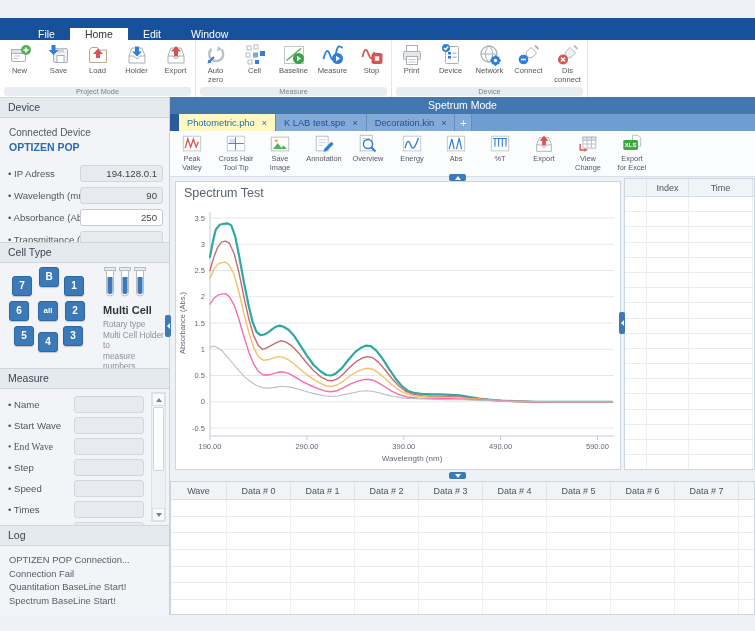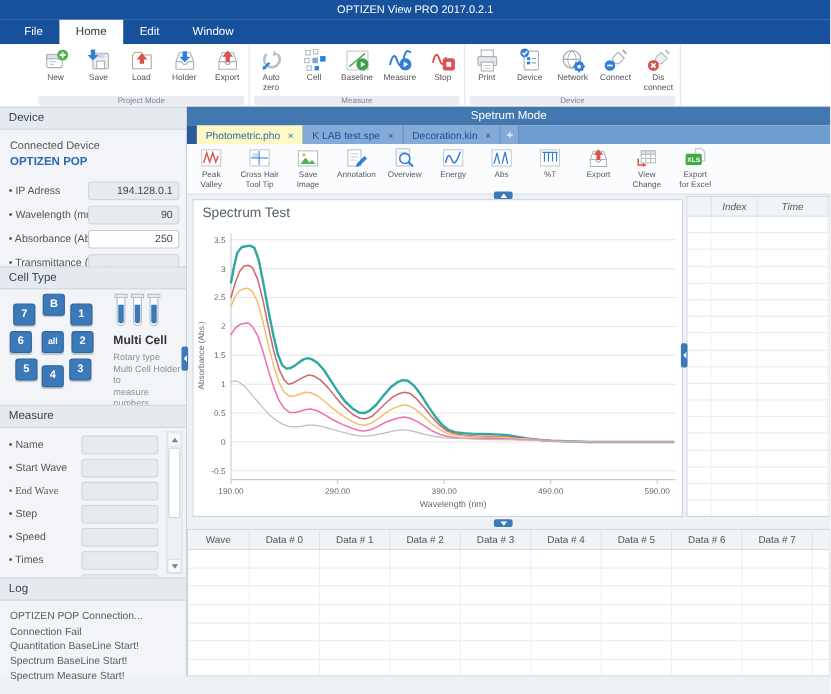--- a/index.html
+++ b/index.html
@@ -1,24 +1,24 @@
 <!DOCTYPE html>
 <html><head>
 <meta charset="utf-8">
 <style>
   html,body{margin:0;padding:0;background:#fff;}
   #app{position:relative;width:755px;height:631px;overflow:hidden;
        font-family:"Liberation Sans","DejaVu Sans",sans-serif;font-size:10px;color:#444;background:#eef1f5;}
   
   .titlebar{position:absolute;left:0;top:0;right:0;height:18px;background:#17509b;color:#fff;
             text-align:center;line-height:19px;font-size:10px;}
-  .menubar{position:absolute;left:0;top:18px;right:0;height:22px;background:#17509b;display:flex;padding-left:7px;}
+  .menubar{position:absolute;left:0;top:18px;right:0;height:22px;background:#17509b;display:flex;padding-left:23px;align-items:flex-end;}
   .menutab{color:#fff;font-size:10.5px;padding:0 15px;display:flex;align-items:center;cursor:default;}
   .menutab.active{background:#fff;color:#333;}
-  .ribbon{position:absolute;left:0;top:40px;right:0;height:57px;background:#fff;display:flex;border-bottom:1px solid #c9d2dc;padding-left:31px;}
+  .ribbon{position:absolute;left:0;top:40px;right:0;height:57px;background:#fff;display:flex;border-bottom:1px solid #c9d2dc;}
   .rgroup{display:flex;flex-direction:column;border-right:1px solid #e2e7ec;}
   .rbtns{display:flex;height:46px;}
   .rbtn{width:39px;display:flex;flex-direction:column;align-items:center;padding-top:3px;cursor:default;}
   .rbtn .ric{width:24px;height:24px;}
   .rlabel{font-size:7.6px;color:#555;text-align:center;line-height:1.15;white-space:pre-line;margin-top:0px;}
   .gname{height:9px;margin:1px 4px 0;background:#e9edf2;border-radius:3px;font-size:7.3px;
          line-height:9px;text-align:center;color:#7a8490;}
   
   .sidebar{position:absolute;left:0;top:97px;width:170px;height:518px;background:#f2f4f7;border-right:1px solid #c9d2dc;box-sizing:border-box;}
   .phead{height:19px;line-height:19px;padding-left:8px;background:#e5eaef;border-top:1px solid #cfd6de;
@@ -79,21 +79,20 @@
   .th{font-size:9px;color:#4a5560;text-align:center;border-right:1px solid #dfe4ea;box-sizing:border-box;
       display:flex;align-items:center;justify-content:center;}
   .trow{display:flex;border-bottom:1px solid #e8ecf0;}
   .td{border-right:1px solid #eef1f4;box-sizing:border-box;}
 </style>
 </head>
 <body>
 
 <div id="app">
 
-  <div class="titlebar">OPTIZEN View PRO 2017.0.2.1</div>
 
   <div class="menubar" id="menu-tabs">
       <div class="menutab">File</div>
       <div class="menutab active">Home</div>
       <div class="menutab">Edit</div>
       <div class="menutab">Window</div>
     </div>
 
   <div class="ribbon" id="ribbon">
       <div class="rgroup">
@@ -352,21 +351,20 @@
           </div>
       </div>
     </div>
     <div class="phead">Log</div>
     <div class="pbody" style="height:76px;padding-top:7px;">
       <div id="log-lines">
           <div class="logline">OPTIZEN POP Connection...</div>
           <div class="logline">Connection Fail</div>
           <div class="logline">Quantitation BaseLine Start!</div>
           <div class="logline">Spectrum BaseLine Start!</div>
-          <div class="logline">Spectrum Measure Start!</div>
         </div>
     </div>
   </div>
 
   <div class="side-handle" style="left:165px;top:315px;">
       <div class="tri-l"></div>
     </div>
 
   <div class="specbar">Spetrum Mode</div>
 
@@ -522,21 +520,21 @@
         <text x="236" y="255" font-size="8" fill="#667" text-anchor="middle">Wavelength (nm)</text>
         <text transform="translate(9,117) rotate(-90)" font-size="7.5" fill="#667" text-anchor="middle">Absorbance (Abs.)</text>
         <path d="M34.0 50.9L36.9 35.6L39.8 23.6L43.7 18.8L47.6 17.8L51.4 17.3L55.3 19.4L59.2 30.4L63.1 49.8L67.9 76.1L72.8 100.2L76.6 116.0L80.5 125.9L84.4 129.1L88.3 128.5L92.1 126.4L96.0 123.3L99.9 120.7L103.8 119.6L107.6 120.7L112.5 123.8L118.3 130.1L124.1 139.1L130.9 149.6L137.7 159.0L144.4 165.3L150.3 169.0L155.1 169.5L159.9 167.4L165.8 162.2L172.5 153.8L179.3 145.9L185.1 141.7L190.0 139.6L194.8 140.1L200.6 144.8L206.5 152.7L213.2 163.2L220.0 173.2L225.8 180.0L231.6 184.7L237.5 186.8L245.2 187.9L254.9 188.4L264.6 188.4L274.3 188.9L284.0 189.4L293.6 191.0L303.3 192.6L313.0 193.7L324.6 194.7L339.2 195.2L358.6 195.8L382.8 195.8L407.0 195.8L436.1 195.8" fill="none" stroke="#2fa8a2" stroke-width="2.2" stroke-linejoin="round" stroke-linecap="round"></path>
         <path d="M34.0 64.5L37.9 50.9L41.8 40.9L45.6 36.1L49.5 35.1L53.4 37.2L58.2 47.7L63.1 67.1L67.9 90.8L72.8 112.8L77.6 129.6L82.4 139.6L86.3 143.3L90.2 142.2L95.0 139.6L99.9 136.9L104.7 134.8L109.6 135.9L115.4 139.6L122.2 146.4L128.9 154.8L136.7 163.7L144.4 170.6L151.2 174.2L156.1 174.8L161.9 172.7L167.7 167.4L174.5 160.6L181.3 154.8L187.1 151.7L191.9 150.6L196.8 151.7L202.6 156.4L209.4 164.3L216.1 172.7L222.9 180.0L229.7 185.3L237.5 188.4L247.1 190.0L258.8 190.5L271.4 190.5L284.0 191.0L295.6 192.1L307.2 193.1L319.8 194.2L334.3 195.2L353.7 195.8L377.9 195.8L407.0 195.8L436.1 195.8" fill="none" stroke="#c96a6e" stroke-width="1.4" stroke-linejoin="round" stroke-linecap="round"></path>
         <path d="M34.0 72.4L37.9 63.4L41.8 58.2L45.6 56.6L49.5 56.1L53.4 59.2L58.2 68.7L63.1 86.5L67.9 107.5L72.8 126.4L77.6 141.7L82.4 150.6L87.3 154.3L92.1 153.8L97.0 152.2L101.8 150.6L106.7 151.1L112.5 153.8L119.3 159.0L127.0 165.8L135.7 172.1L143.5 176.8L150.3 180.0L155.1 180.5L160.9 179.0L167.7 174.8L174.5 169.5L181.3 165.3L187.1 163.2L191.9 162.2L196.8 163.2L202.6 166.9L209.4 172.7L216.1 179.0L223.9 184.7L231.6 188.4L240.4 190.0L252.0 191.0L266.5 191.5L281.1 191.5L293.6 192.6L305.3 193.1L317.9 194.2L332.4 195.2L351.8 195.8L377.9 195.8L407.0 195.8L436.1 195.8" fill="none" stroke="#f3c06b" stroke-width="1.4" stroke-linejoin="round" stroke-linecap="round"></path>
         <path d="M34.0 98.1L37.9 92.3L41.8 89.2L45.6 88.1L49.5 87.6L53.4 90.8L58.2 99.1L63.1 113.8L67.9 130.6L72.8 145.9L77.6 158.0L82.4 165.3L87.3 169.0L92.1 169.0L97.0 167.9L101.8 166.3L106.7 165.8L112.5 167.4L119.3 171.1L127.0 175.8L135.7 180.0L143.5 183.1L150.3 185.3L155.1 185.8L160.9 184.7L167.7 181.6L174.5 177.9L181.3 175.3L187.1 173.7L191.9 173.2L196.8 174.2L202.6 176.8L209.4 181.0L216.1 185.3L223.9 188.9L231.6 191.0L242.3 192.1L256.8 192.6L274.3 192.6L287.8 193.1L300.4 193.7L313.0 194.2L326.6 194.7L342.1 195.2L361.5 195.8L387.6 195.8L411.8 195.8L436.1 195.8" fill="none" stroke="#f46eb0" stroke-width="1.4" stroke-linejoin="round" stroke-linecap="round"></path>
         <path d="M34.0 141.2L37.9 140.1L41.8 141.7L46.6 145.3L51.4 151.1L57.3 158.0L63.1 164.8L68.9 171.1L74.7 175.8L80.5 179.5L86.3 181.6L92.1 182.1L97.9 181.6L103.8 180.5L109.6 180.5L116.4 181.6L124.1 183.7L132.8 186.3L141.5 188.4L149.3 190.0L155.1 190.5L161.9 190.0L169.6 188.4L177.4 186.8L184.2 185.3L190.0 184.7L195.8 185.3L202.6 186.8L210.3 188.9L218.1 190.5L227.8 192.1L239.4 192.6L254.9 193.1L271.4 193.7L285.9 193.7L300.4 194.2L315.0 194.7L332.4 195.2L351.8 195.2L373.1 195.8L402.2 195.8L436.1 195.8" fill="none" stroke="#b9bec3" stroke-width="1.1" stroke-linejoin="round" stroke-linecap="round"></path>
       </svg>
   </div>
 
-  <div class="gridtable" style="left:624px;top:178px;width:131px;height:292px;font-style:italic;" id="index-table">
+  <div class="gridtable" style="left:624px;top:178px;width:131px;height:292px;" id="index-table">
       <div class="thead" style="height: 17px;">
         <div class="th" style="width: 22px;"></div>
         <div class="th" style="width: 42px;">Index</div>
         <div class="th" style="width: 64px;">Time</div>
         <div class="th" style="flex: 1 1 0%; border-right: none;"></div>
       </div>
       <div class="trow" style="height: 14.2px;">
         <div class="td" style="width: 22px;"></div>
         <div class="td" style="width: 42px;"></div>
         <div class="td" style="width: 64px;"></div>

